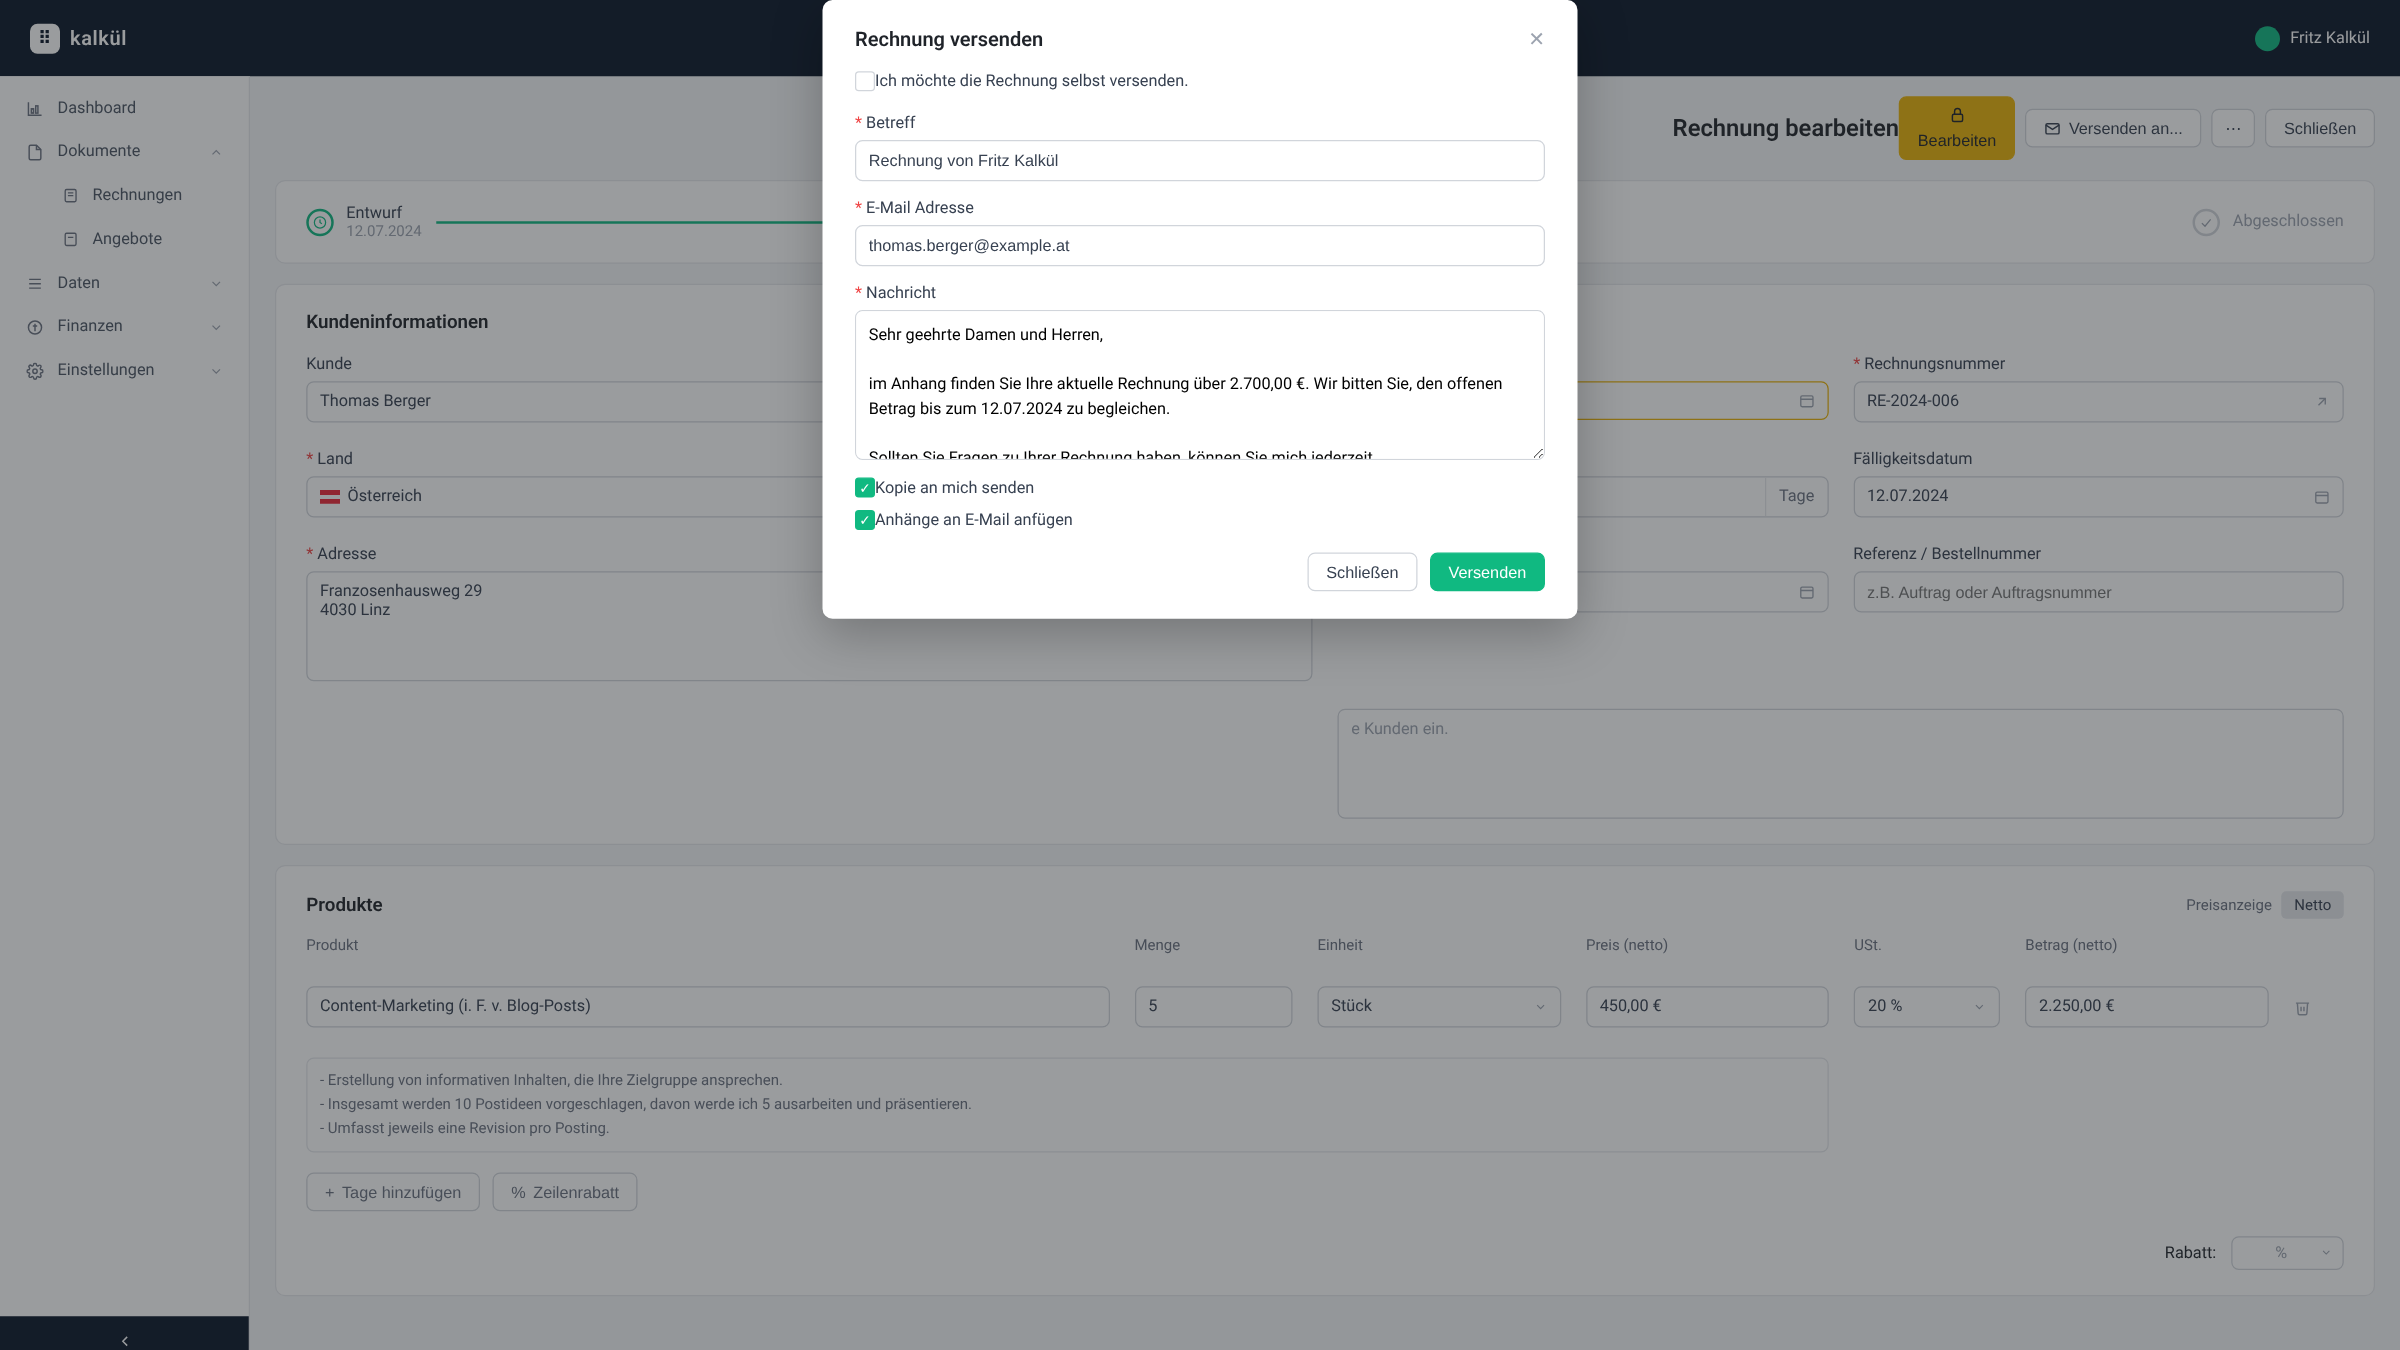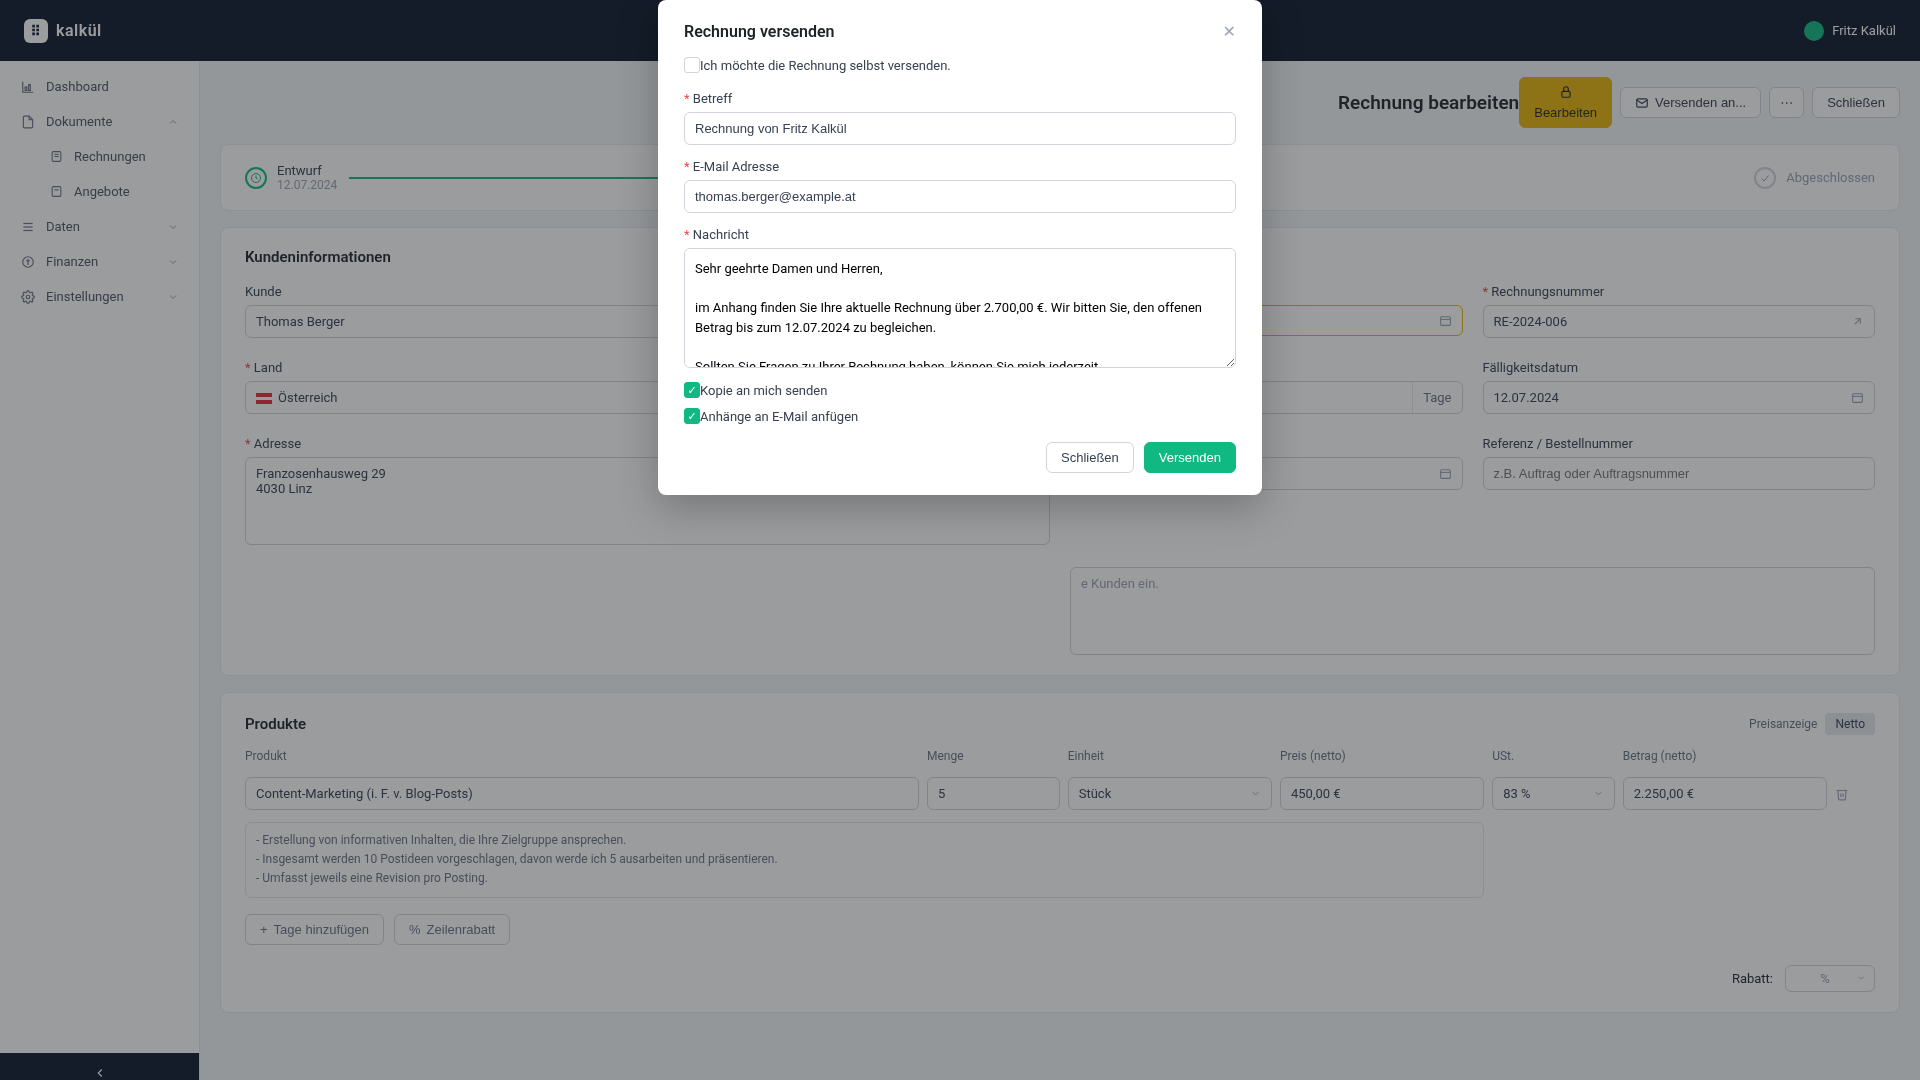--- a/index.html
+++ b/index.html
@@ -53,21 +53,21 @@
 .input { padding: 8px 10px; border: 1px solid #d1d5db; border-radius: 6px; font-size: 13px; background: #fff; color: #374151; }
 .input.hl { border-color: #eab308; }
 .input.suffix { display: flex; align-items: center; justify-content: space-between; }
 .input.suffix .ic { color: #9ca3af; }
 .flag { display: inline-block; width: 16px; height: 11px; background: linear-gradient(#ed2939 33%, #fff 33% 66%, #ed2939 66%); margin-right: 6px; vertical-align: middle; }
 .textarea-lg { min-height: 88px; }
 
 
 .products-head { display: flex; justify-content: space-between; align-items: center; margin-bottom: 14px; }
 .toggle { padding: 4px 10px; background: #e5e7eb; border-radius: 4px; font-size: 12px; color: #374151; }
-.prod-grid { display: grid; grid-template-columns: 3.3fr 0.65fr 1fr 1fr 0.6fr 1fr 40px; gap: 8px; align-items: center; }
+.prod-grid { display: grid; grid-template-columns: 3.3fr 0.65fr 1fr 1fr 0.6fr 1fr 40px; gap: 20px; align-items: center; }
 .prod-grid .hdr { font-size: 12px; color: #6b7280; padding-bottom: 6px; }
 .prod-desc { grid-column: 1 / span 4; padding: 8px 10px; border: 1px solid #e5e7eb; border-radius: 6px; font-size: 12px; color: #6b7280; line-height: 1.6; margin-top: 4px; }
 .small-btns { display: flex; gap: 10px; margin-top: 16px; }
 .btn.ghost { color: #6b7280; }
 .trash { color: #9ca3af; text-align: center; }
 
 .totals { display: flex; justify-content: flex-end; align-items: center; gap: 12px; margin-top: 20px; font-size: 13px; }
 
 
 .overlay { position: absolute; inset: 0; background: rgba(31,35,41,0.45); display: flex; align-items: flex-start; justify-content: center; }
@@ -381,21 +381,21 @@
           <div class="input suffix">
               <span>Stück</span>
               <span class="ic">
                 <svg width="11" height="11" viewBox="0 0 24 24" fill="none" stroke="currentColor" stroke-width="2">
                   <polyline points="6 9 12 15 18 9"></polyline>
                 </svg>
               </span>
             </div>
           <div class="input"><span>450,00 €</span></div>
           <div class="input suffix">
-              <span>83 %</span>
+              <span>20 %</span>
               <span class="ic">
                 <svg width="11" height="11" viewBox="0 0 24 24" fill="none" stroke="currentColor" stroke-width="2">
                   <polyline points="6 9 12 15 18 9"></polyline>
                 </svg>
               </span>
             </div>
           <div class="input"><span>2.250,00 €</span></div>
           <div class="trash">
             <span><svg width="14" height="14" viewBox="0 0 24 24" fill="none" stroke="currentColor" stroke-width="2">
                   <polyline points="3 6 5 6 21 6"></polyline>

